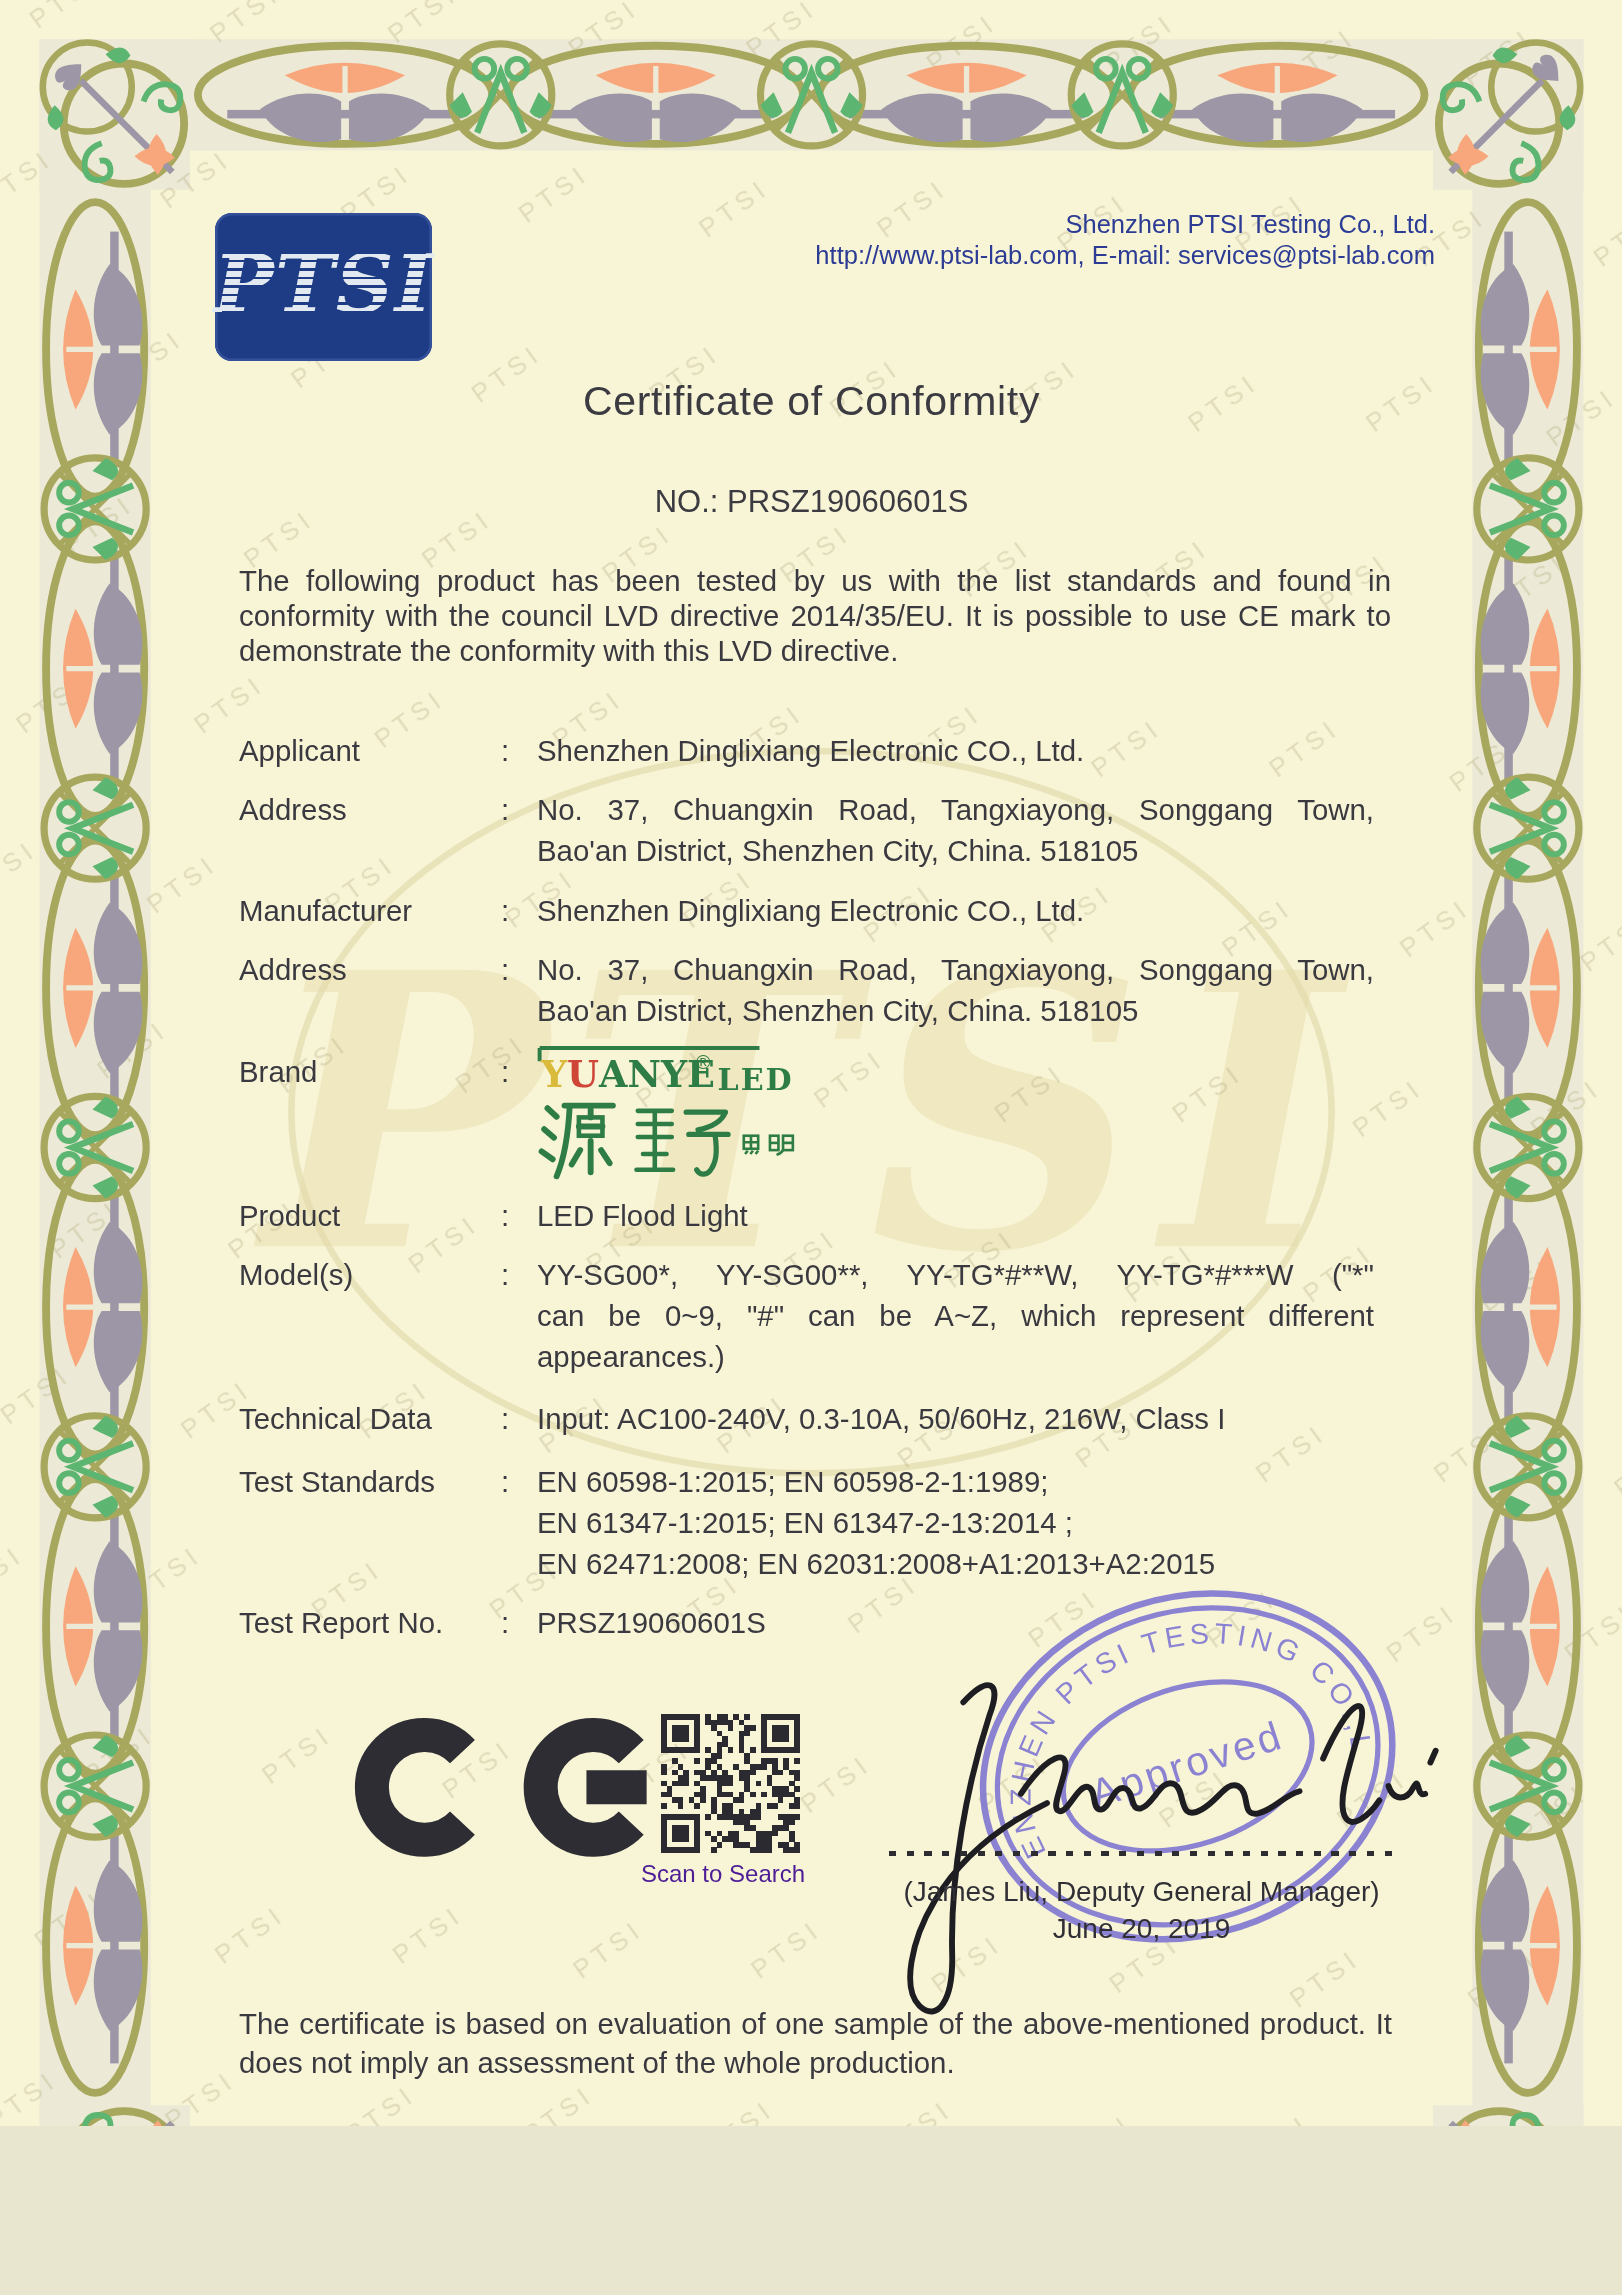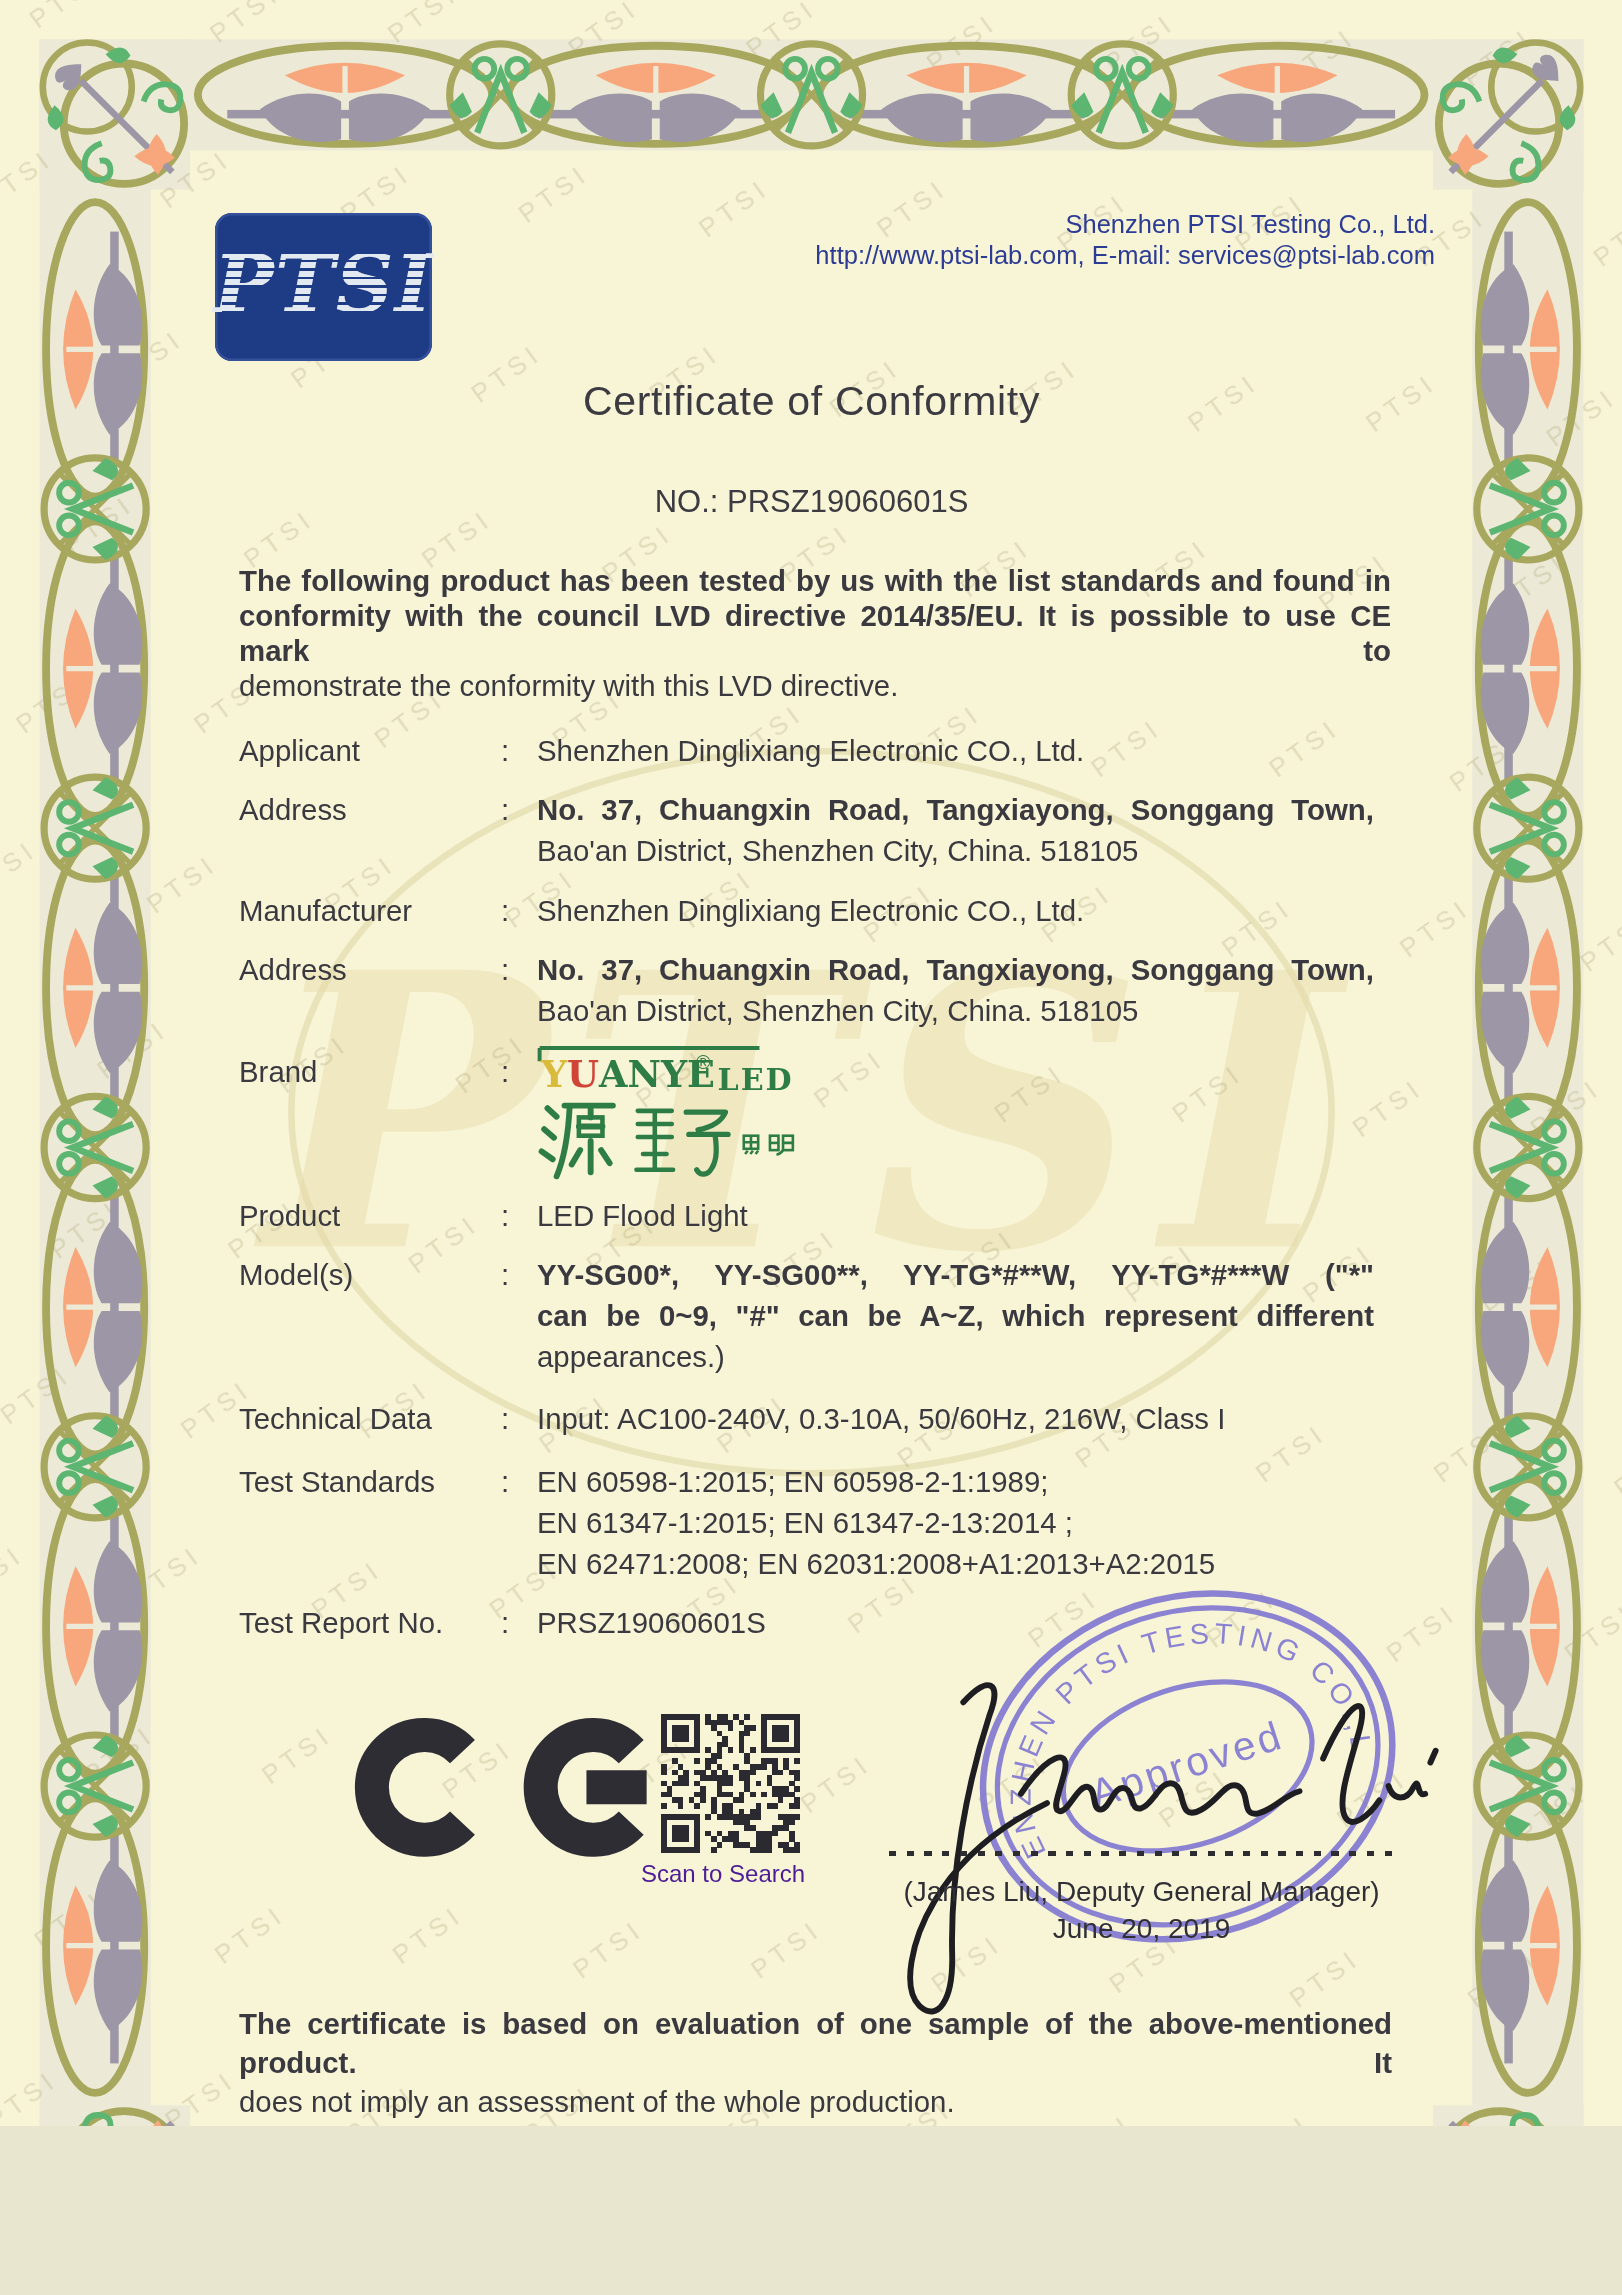--- a/index.html
+++ b/index.html
@@ -29,21 +29,21 @@
     position:absolute;right:188px;top:209px;width:982px;z-index:2;
     text-align:right;color:#2c3b94;font-size:25.5px;line-height:31px;
   }
   
   .title{position:absolute;left:0;top:378px;width:100%;text-align:center;z-index:2;
     font-size:41px;color:#3c3b41;letter-spacing:0.7px;}
   .certno{position:absolute;left:0;top:484px;width:100%;text-align:center;z-index:2;
     font-size:31px;color:#3c3b41;}
   .intro{position:absolute;left:239px;top:563px;width:1152px;z-index:2;
     font-size:29.4px;line-height:35px;}
-  .jline{text-align:justify;text-align-last:justify;font-weight:bold;}
+  .jline{text-align:justify;text-align-last:justify;}
   
   .row{position:absolute;left:239px;right:249px;display:grid;
     grid-template-columns:262px 36px 1fr;z-index:2;font-size:29.4px;line-height:41px;}
   .fcolon{text-align:left;}
   .fval .jline{display:block;}
   
   .brand-art{position:absolute;left:537px;top:1044px;z-index:2;}
   
   #footer-art{position:absolute;inset:0;z-index:3;pointer-events:none;}
   #qr{position:absolute;left:661px;top:1714px;z-index:3;fill:#2b2a30;}

